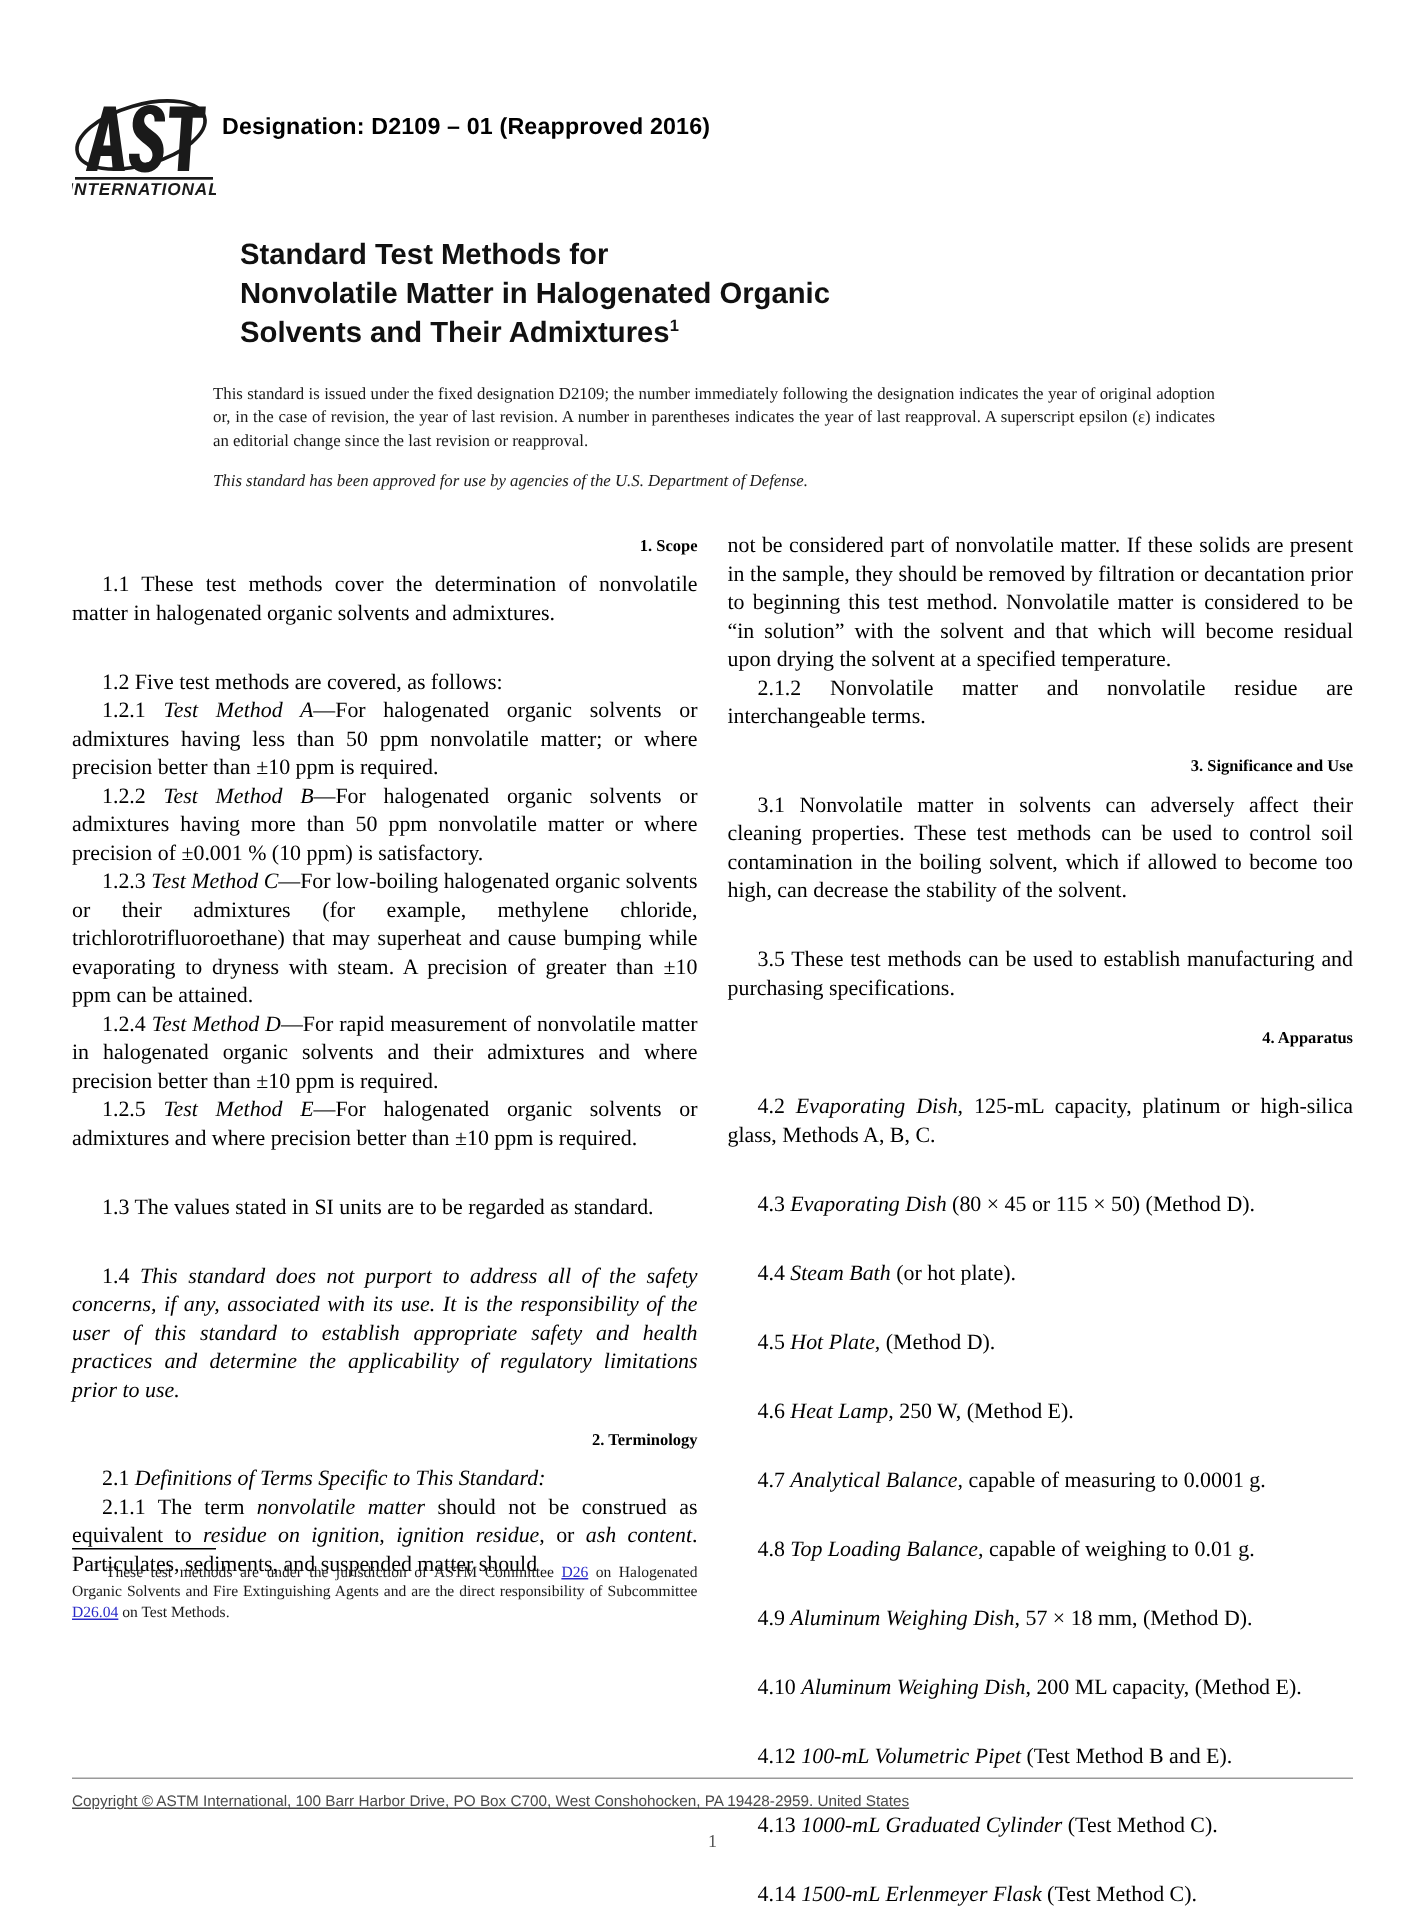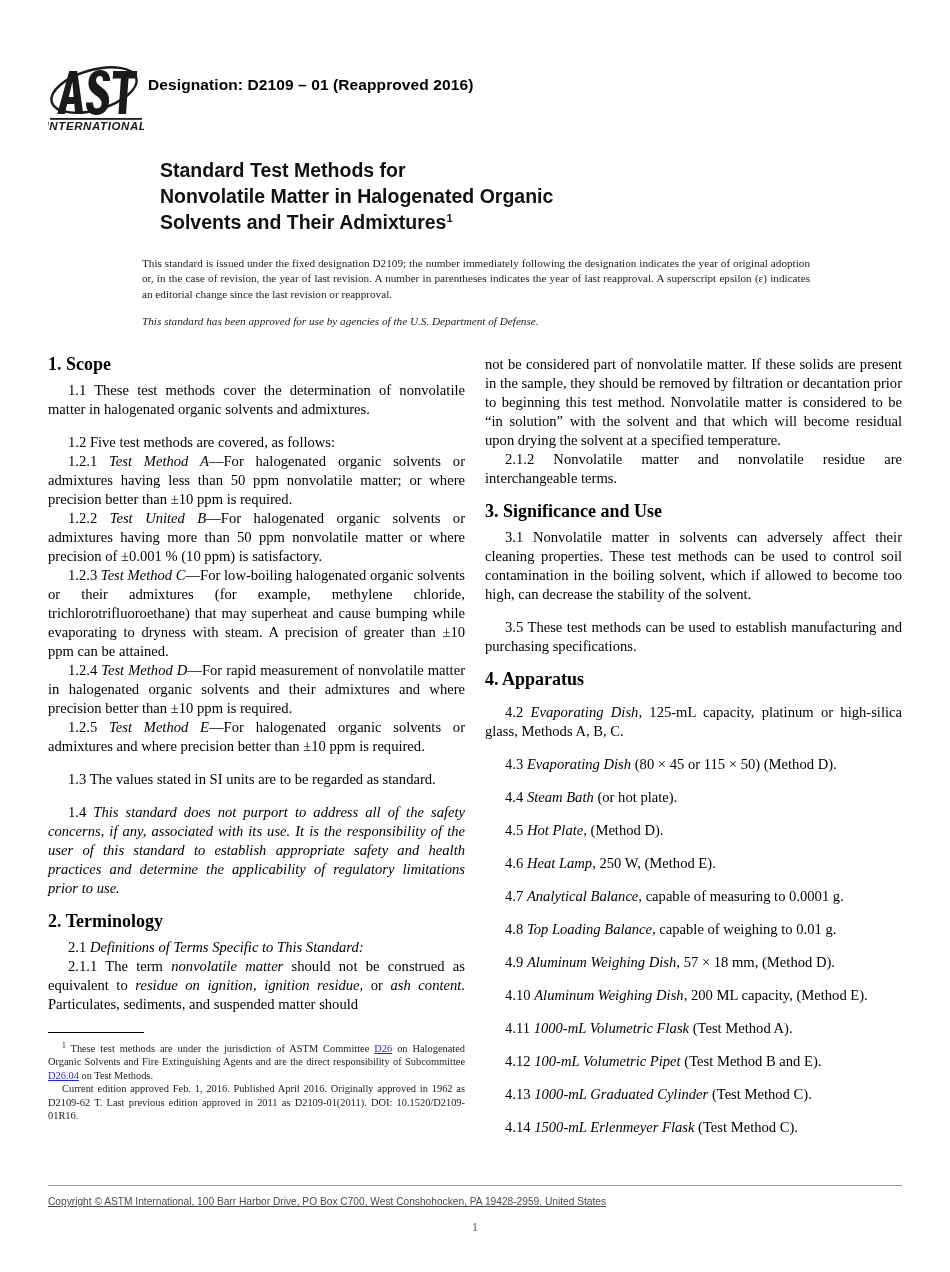--- a/index.html
+++ b/index.html
@@ -100,30 +100,30 @@
     hyphens: none;
   }
   .col-left  { left: 48px;  }
   .col-right { left: 485px; }
 
   .col p {
     margin: 0 0 0 0;
     text-indent: 20px;
   }
   .col p.noindent { text-indent: 0; }
-  .col p.gap { margin-top: 14px; }
+  .col p.gap { margin-top: 27px; }
 
   h2.sec {
     font-family: "Liberation Serif", "DejaVu Serif", serif;
     font-weight: bold;
-    font-size: 18px;
+    font-size: 11px;
     line-height: 19px;
     margin: 14px 0 7px 0;
     text-indent: 0;
-    text-align: left;
+    text-align: right;
   }
   h2.sec.first { margin-top: 0; }
 
   .it { font-style: italic; }
 
   
   .footnote {
     position: absolute;
     left: 48px;
     top: 1032px;
@@ -229,21 +229,21 @@
   <div class="col col-left">
 
     <h2 class="sec first">1.  Scope</h2>
 
     <p>1.1  These test methods cover the determination of nonvolatile matter in halogenated organic solvents and admixtures.</p>
 
     <p class="gap">1.2  Five test methods are covered, as follows:</p>
 
     <p><span>1.2.1 </span><span class="it">Test Method A</span><span>—For halogenated organic solvents or admixtures having less than 50 ppm nonvolatile matter; or where precision better than ±10 ppm is required.</span></p>
 
-    <p><span>1.2.2 </span><span class="it">Test United B</span><span>—For halogenated organic solvents or admixtures having more than 50 ppm nonvolatile matter or where precision of ±0.001 % (10 ppm) is satisfactory.</span></p>
+    <p><span>1.2.2 </span><span class="it">Test Method B</span><span>—For halogenated organic solvents or admixtures having more than 50 ppm nonvolatile matter or where precision of ±0.001 % (10 ppm) is satisfactory.</span></p>
 
     <p><span>1.2.3 </span><span class="it">Test Method C</span><span>—For low-boiling halogenated organic solvents or their admixtures (for example, methylene chloride, trichlorotrifluoroethane) that may superheat and cause bumping while evaporating to dryness with steam. A precision of greater than ±10 ppm can be attained.</span></p>
 
     <p><span>1.2.4 </span><span class="it">Test Method D</span><span>—For rapid measurement of nonvolatile matter in halogenated organic solvents and their admixtures and where precision better than ±10 ppm is required.</span></p>
 
     <p><span>1.2.5 </span><span class="it">Test Method E</span><span>—For halogenated organic solvents or admixtures and where precision better than ±10 ppm is required.</span></p>
 
     <p class="gap">1.3  The values stated in SI units are to be regarded as standard.</p>
 
     <p class="gap"><span>1.4 </span><span class="it">This standard does not purport to address all of the safety concerns, if any, associated with its use. It is the responsibility of the user of this standard to establish appropriate safety and health practices and determine the applicability of regulatory limitations prior to use.</span></p>
@@ -282,33 +282,31 @@
     <p class="gap"><span>4.6 </span><span class="it">Heat Lamp,</span><span> 250 W, (Method E).</span></p>
 
     <p class="gap"><span>4.7 </span><span class="it">Analytical Balance,</span><span> capable of measuring to 0.0001 g.</span></p>
 
     <p class="gap"><span>4.8 </span><span class="it">Top Loading Balance,</span><span> capable of weighing to 0.01 g.</span></p>
 
     <p class="gap"><span>4.9 </span><span class="it">Aluminum Weighing Dish,</span><span> 57 × 18 mm, (Method D).</span></p>
 
     <p class="gap"><span>4.10 </span><span class="it">Aluminum Weighing Dish,</span><span> 200 ML capacity, (Method E).</span></p>
 
-    <p class="gap"><span>4.11 </span><span class="it">1000-mL Volumetric Flask</span><span> (Test Method A).</span></p>
 
     <p class="gap"><span>4.12 </span><span class="it">100-mL Volumetric Pipet</span><span> (Test Method B and E).</span></p>
 
     <p class="gap"><span>4.13 </span><span class="it">1000-mL Graduated Cylinder</span><span> (Test Method C).</span></p>
 
     <p class="gap"><span>4.14 </span><span class="it">1500-mL Erlenmeyer Flask</span><span> (Test Method C).</span></p>
 
   </div>
 
   <div class="footnote">
     <div class="rule"></div>
     <p><sup>1</sup><span> These test methods are under the jurisdiction of ASTM Committee </span><a class="lnk" href="#">D26</a><span> on Halogenated Organic Solvents and Fire Extinguishing Agents and are the direct responsibility of Subcommittee </span><a class="lnk" href="#">D26.04</a><span> on Test Methods.</span></p>
-    <p>Current edition approved Feb. 1, 2016. Published April 2016. Originally approved in 1962 as D2109-62 T. Last previous edition approved in 2011 as D2109-01(2011). DOI: 10.1520/D2109-01R16.</p>
   </div>
 
   <div class="footer-rule"></div>
   <div class="copyright">Copyright © ASTM International, 100 Barr Harbor Drive, PO Box C700, West Conshohocken, PA 19428-2959. United States</div>
   <div class="pagenum">1</div>
 
 </div>
 
 </body></html>

